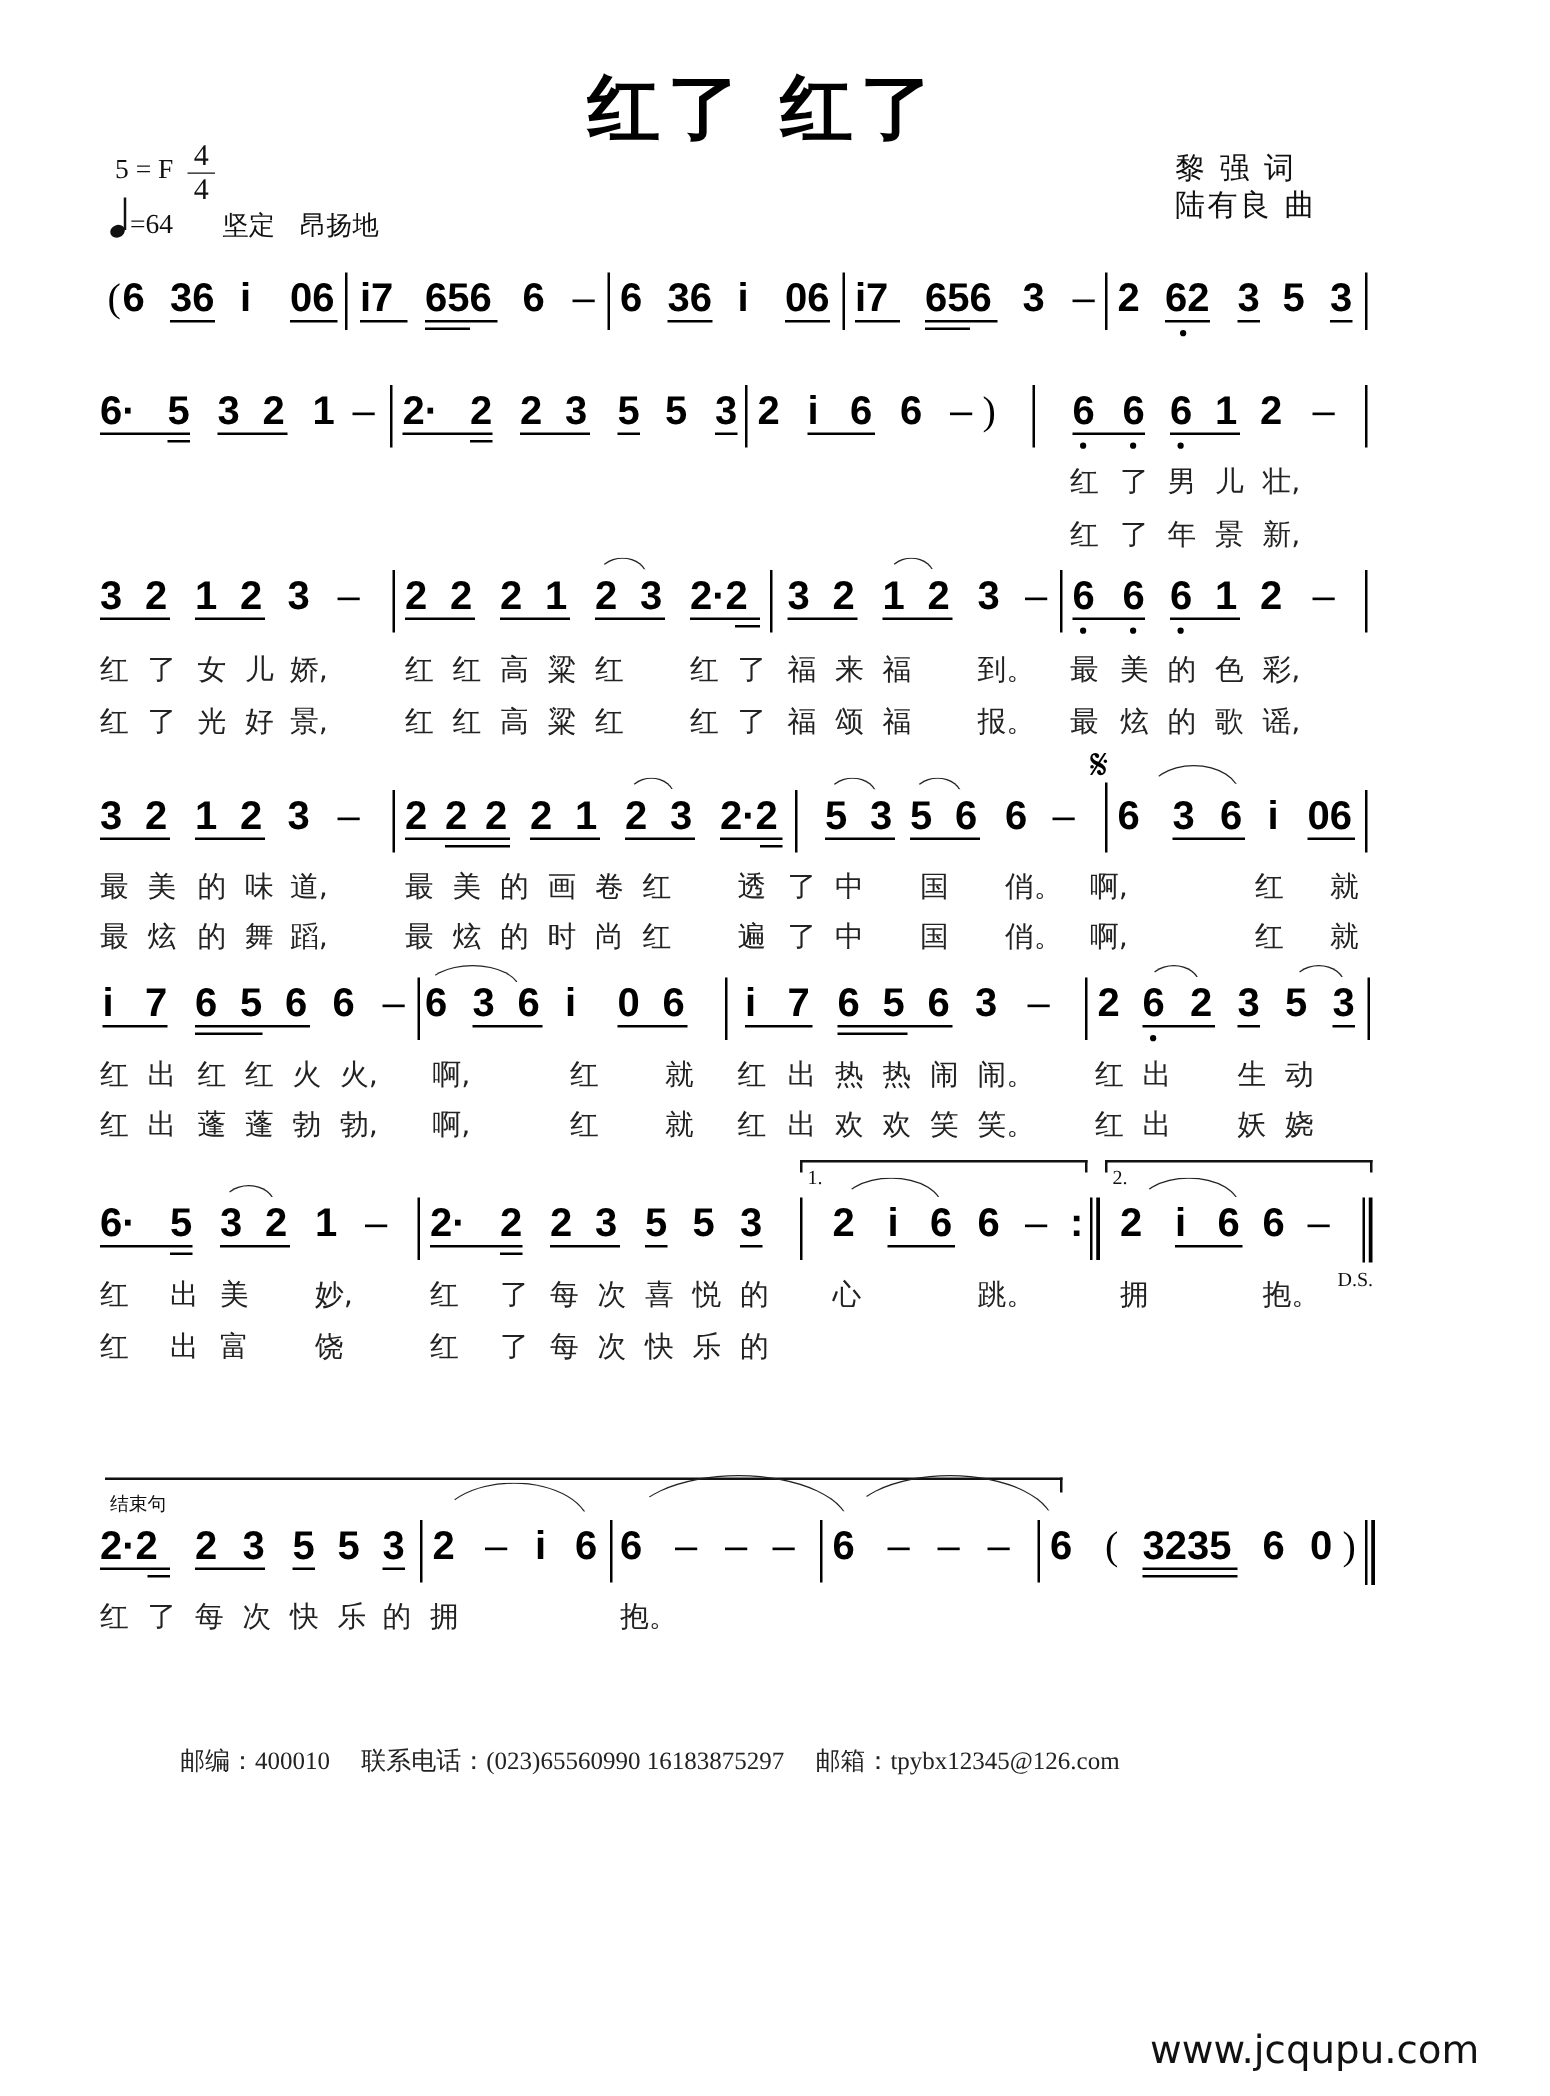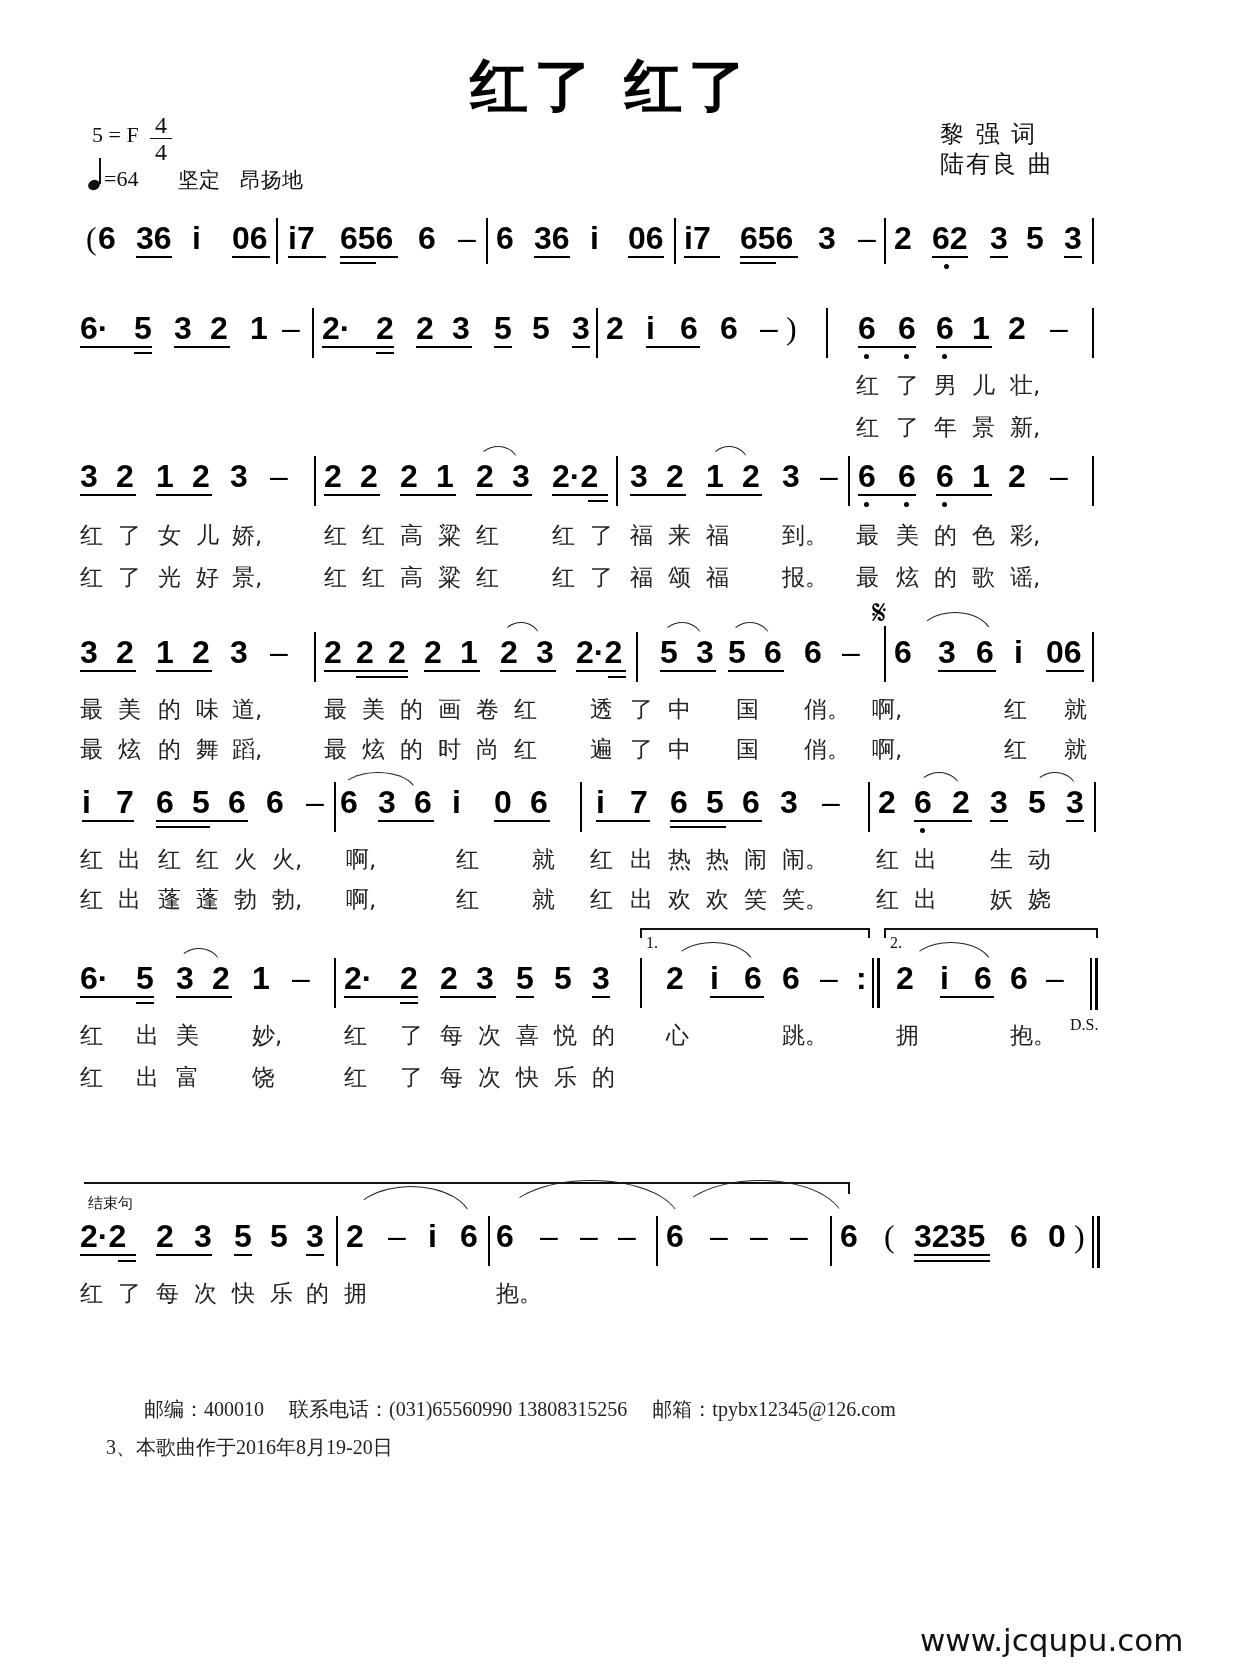--- a/index.html
+++ b/index.html
@@ -563,17 +563,16 @@
   <span class="lyr" style="left:156px;top:0;">每</span>
   <span class="lyr" style="left:194px;top:0;">次</span>
   <span class="lyr" style="left:232px;top:0;">快</span>
   <span class="lyr" style="left:270px;top:0;">乐</span>
   <span class="lyr" style="left:306px;top:0;">的</span>
   <span class="lyr" style="left:344px;top:0;">拥</span>
   <span class="lyr" style="left:496px;top:0;">抱。</span>
 </div>
 
 <div class="notes-block" style="top:1390px;">
-  <div class="ln" style="padding-left:78px;">邮编：400010     联系电话：(031)65560990 13808315256     邮箱：tpybx12345@126.com</div>
-  <div class="ln" style="padding-left:40px;">3、本歌曲作于2016年8月19-20日</div>
+  <div class="ln" style="padding-left:78px;">邮编：400010     联系电话：(023)65560990 16183875297     邮箱：tpybx12345@126.com</div>
 </div>
 
 <div class="site">www.jcqupu.com</div>
 
 </body></html>

